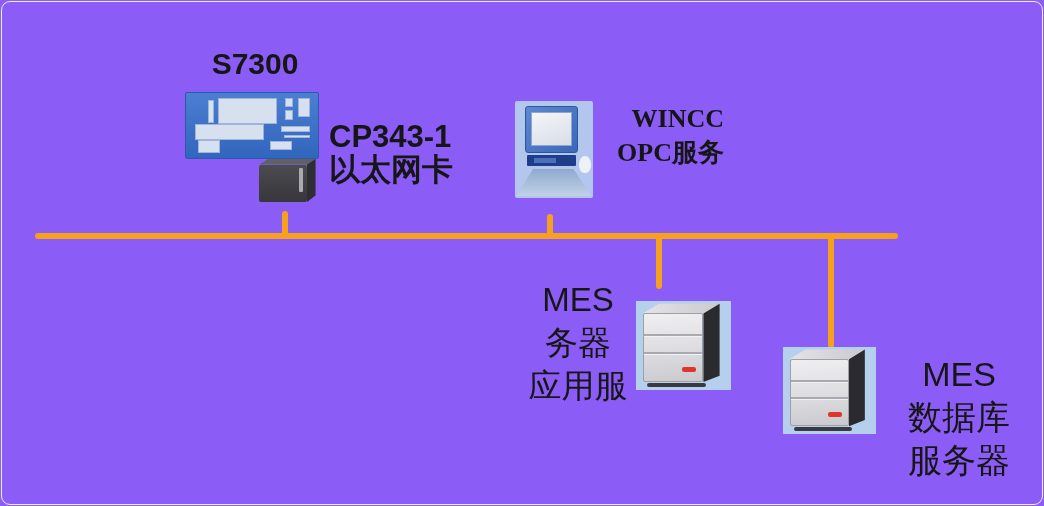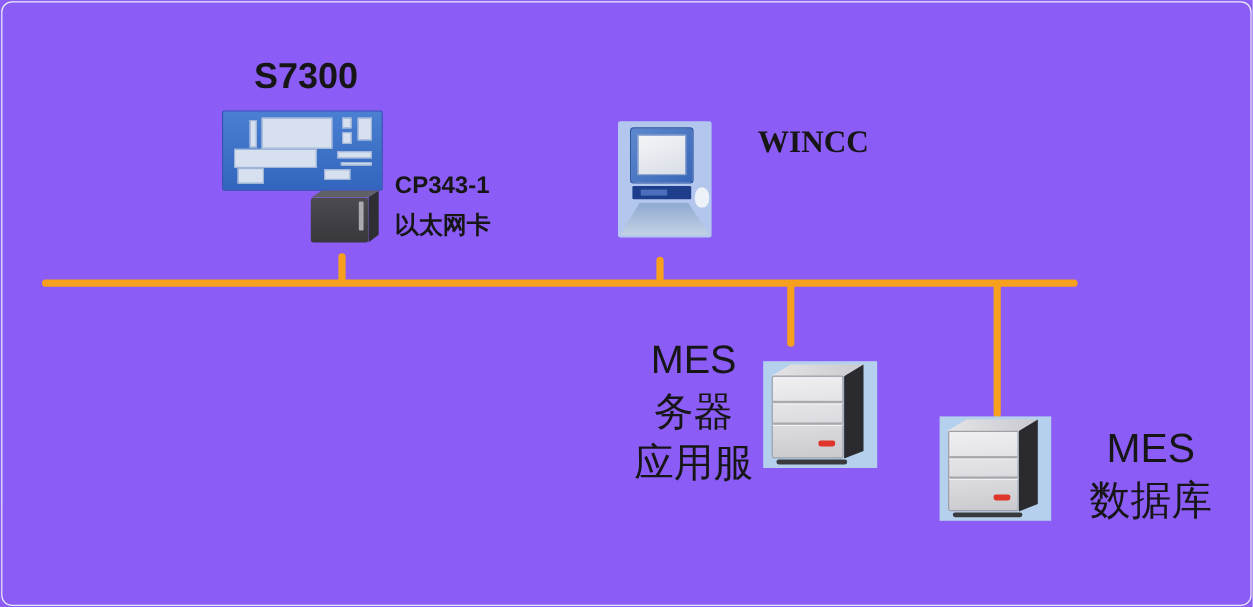--- a/index.html
+++ b/index.html
@@ -8,21 +8,21 @@
   }
   html,body{margin:0;padding:0;background:#fff;}
   .canvas{
     position:relative;width:1044px;height:506px;overflow:hidden;
     background:#8b5cf6;font-family:"Liberation Sans",sans-serif;color:var(--text);
   }
   .frame{position:absolute;inset:1px;border:1px solid #ECEFF5;border-radius:9px;pointer-events:none;}
 
   .label{position:absolute;white-space:nowrap;}
   .lbl-s7300{left:185px;top:47px;width:140px;text-align:center;font-size:30px;font-weight:700;}
-  .lbl-cp{left:329px;top:139px;font-size:20px;font-weight:700;line-height:33px;}
+  .lbl-cp{left:329px;top:120px;font-size:31px;font-weight:700;line-height:33px;}
   .lbl-wincc{left:588px;top:102px;width:136px;text-align:right;font-size:26px;font-weight:700;line-height:34px;font-family:"Liberation Serif","Liberation Sans",serif;}
   .lbl-app{left:512px;top:278px;width:132px;text-align:center;font-size:33px;font-weight:400;line-height:43px;}
   .lbl-db{left:892px;top:353px;width:134px;text-align:center;font-size:34px;font-weight:400;line-height:43px;}
 
   
   .bus{position:absolute;left:35px;top:233px;width:863px;height:6px;background:var(--bus);border-radius:3px;}
   .stub{position:absolute;width:6px;background:var(--bus);border-radius:3px;}
   .stub-cp{left:282px;top:211px;height:26px;}
   .stub-pc{left:547px;top:214px;height:23px;}
   .stub-app{left:656px;top:236px;height:53px;}
@@ -119,20 +119,21 @@
       <div class="scr"></div>
     </div>
     <div class="base">
       <div class="slot"></div>
     </div>
     <div class="mouse"></div>
     <div class="kbd"></div>
   </div>
   <div class="label lbl-wincc">
     <div>WINCC</div>
+    <div>OPC服务</div>
   </div>
 
   <div class="bus"></div>
   <div class="stub stub-cp"></div>
   <div class="stub stub-pc"></div>
   <div class="stub stub-app"></div>
   <div class="stub stub-db"></div>
 
   <div class="label lbl-app">
     <div>MES</div>
@@ -156,14 +157,15 @@
     <div class="s-front">
       <div class="groove g1"></div>
       <div class="groove g2"></div>
       <div class="led"></div>
     </div>
     <div class="s-foot"></div>
   </div>
   <div class="label lbl-db">
     <div>MES</div>
     <div>数据库</div>
+    <div>服务器</div>
   </div>
 </div>
 
 </body></html>

